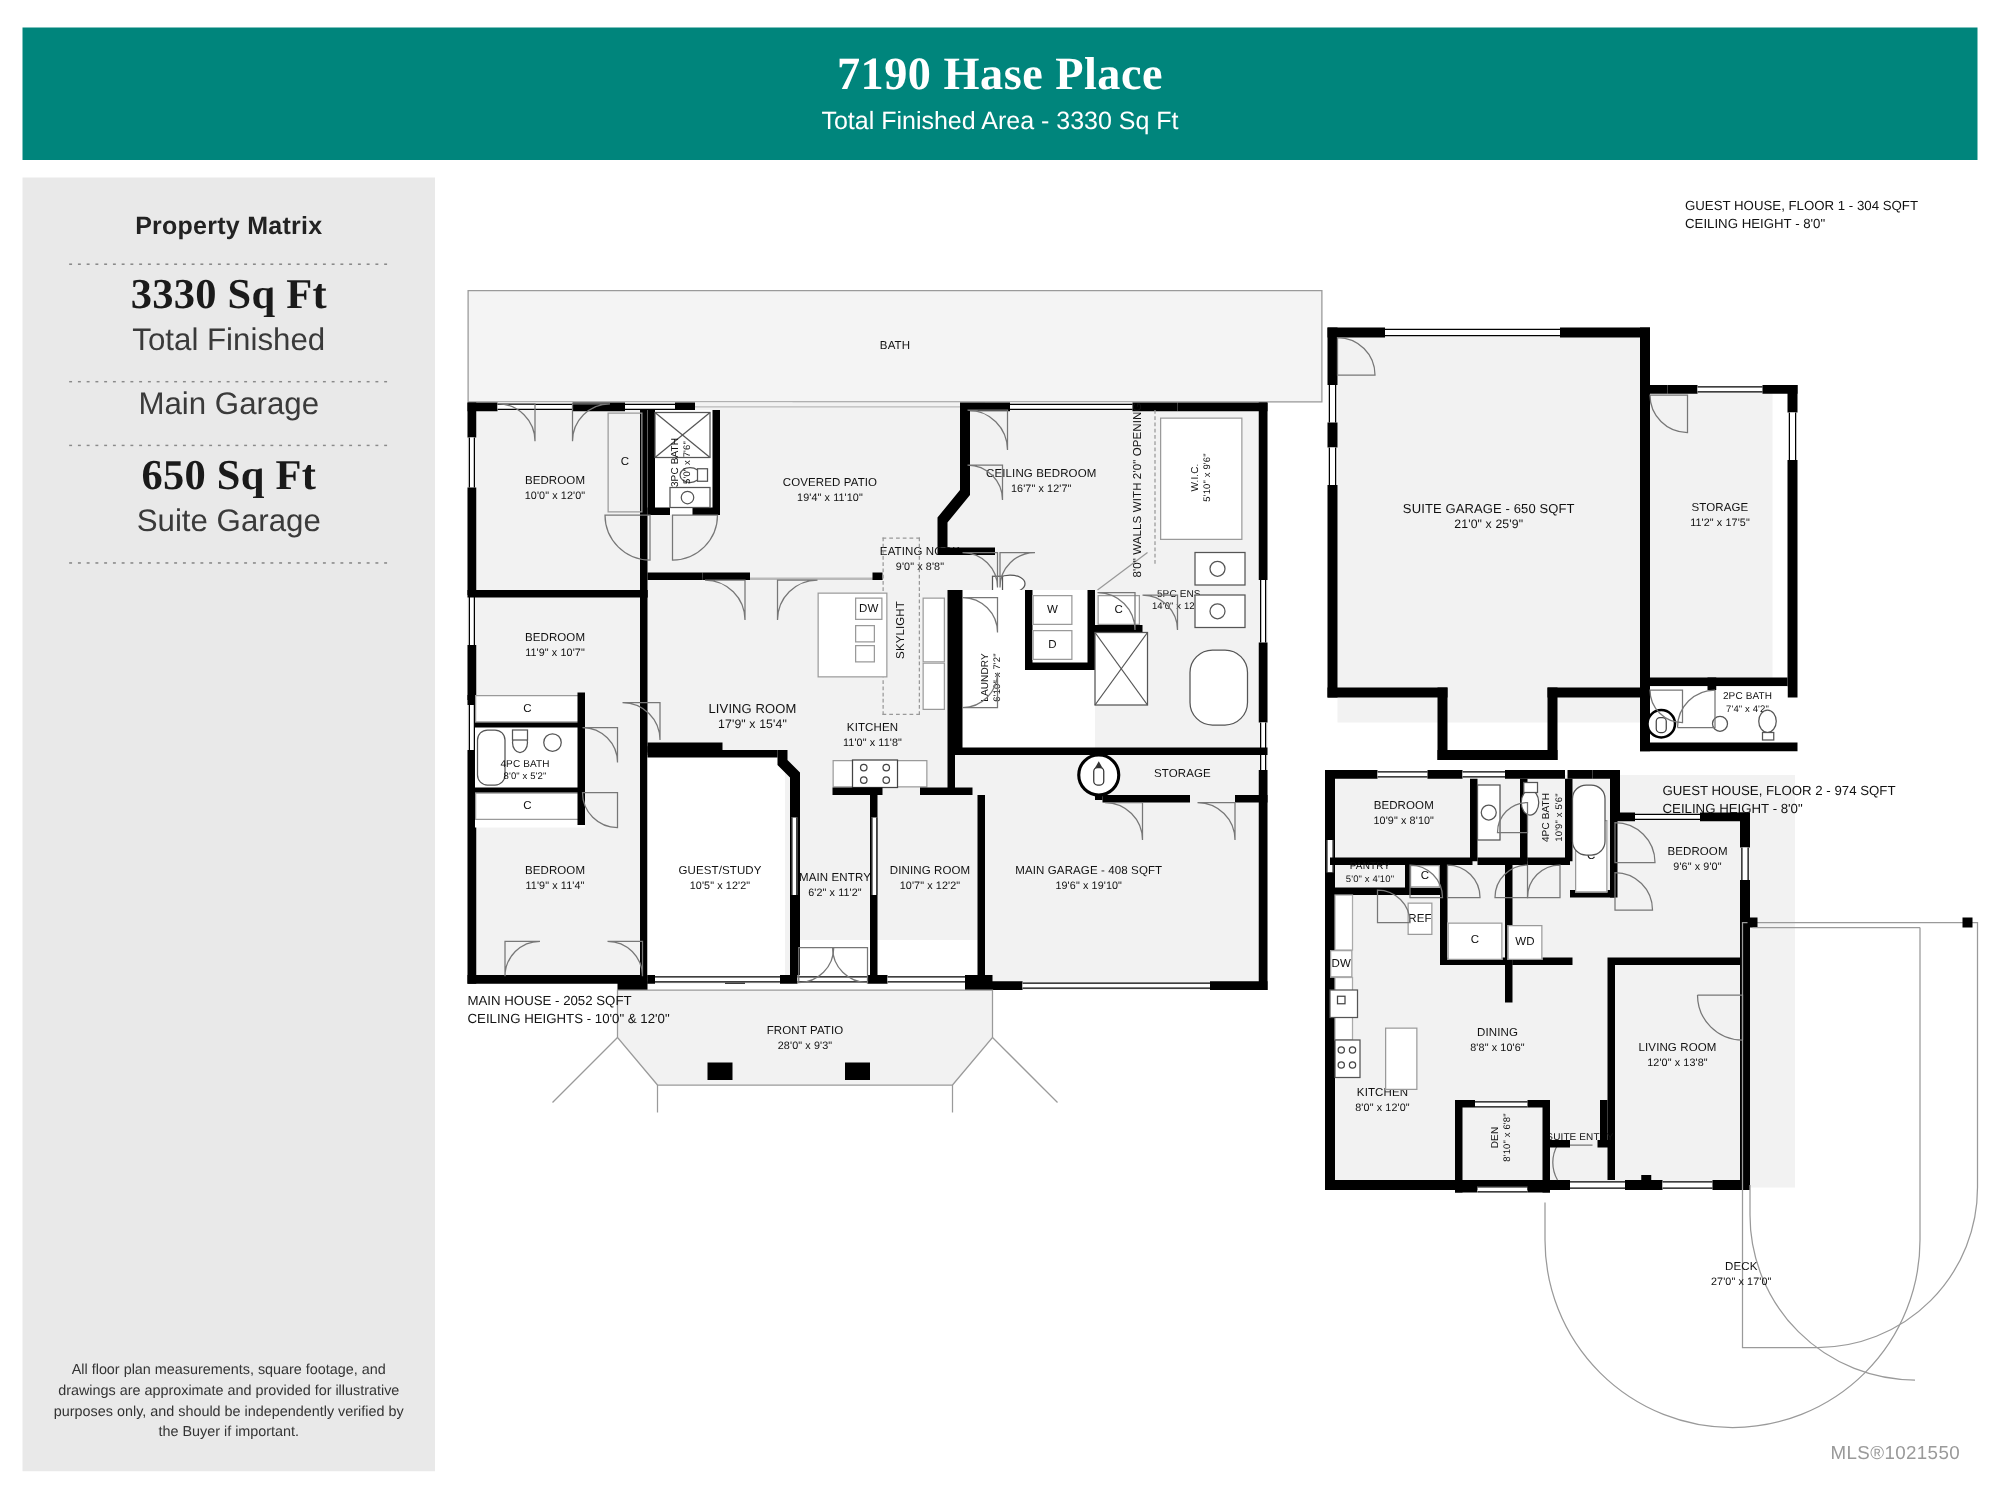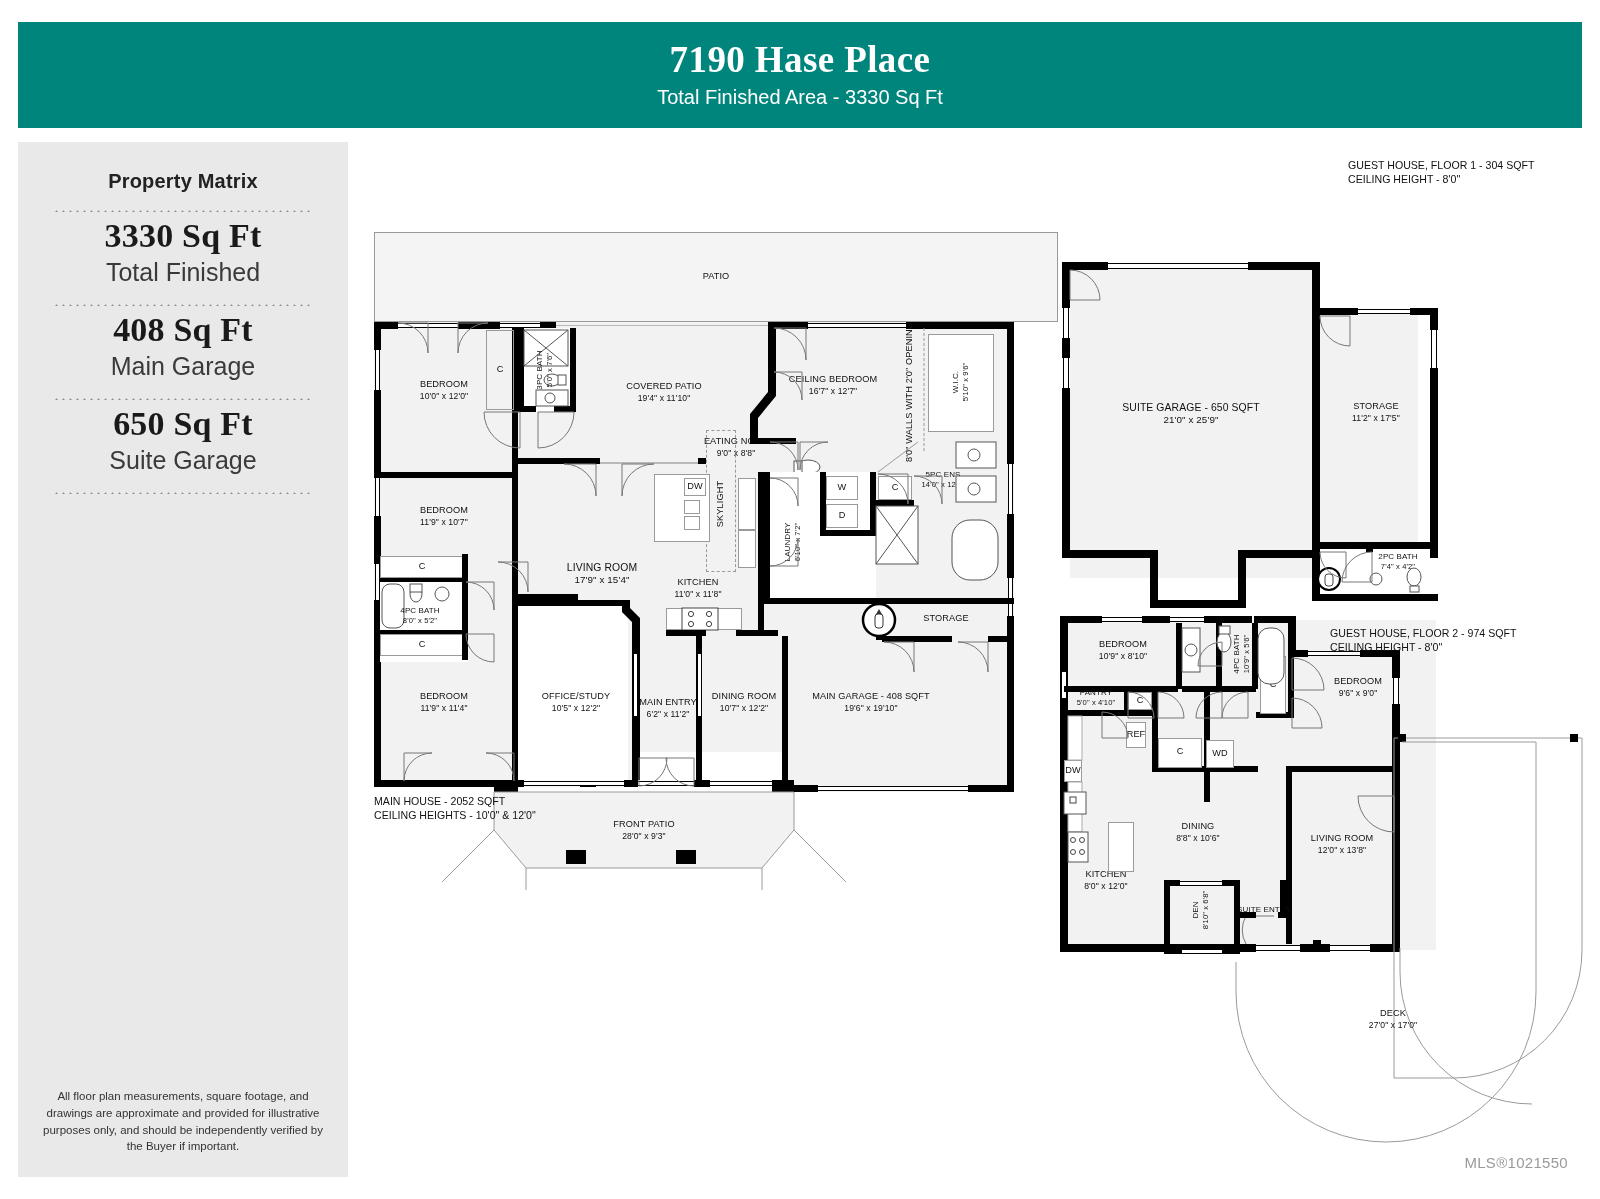--- a/index.html
+++ b/index.html
@@ -108,41 +108,40 @@
     <div class="matrix-title">Property Matrix</div>
     <div class="dots"></div>
 
     <div class="stat">
       <div class="stat-value">3330 Sq Ft</div>
       <div class="stat-label">Total Finished</div>
     </div>
     <div class="dots"></div>
 
     <div class="stat">
-      <div class="stat-value">408 Sq Ft</div>
       <div class="stat-label">Main Garage</div>
     </div>
     <div class="dots"></div>
 
     <div class="stat">
       <div class="stat-value">650 Sq Ft</div>
       <div class="stat-label">Suite Garage</div>
     </div>
     <div class="dots"></div>
 
     <div class="disclaimer">All floor plan measurements, square footage, and drawings are approximate and provided for illustrative purposes only, and should be independently verified by the Buyer if important.</div>
   </div>
 
   <div class="plan-area">
 
     <div>
 
       <div class="outline" style="left:16px;top:90px;width:684px;height:90px;background:#f4f4f4;"></div>
       <div class="lbl ctr" style="left:358px;top:135px;">
-        <span class="n">PATIO</span>
+        <span class="n">BATH</span>
       </div>
 
       <div class="fill" style="left:16px;top:180px;width:640px;height:430px;"></div>
       <div class="fill" style="left:16px;top:180px;width:260px;height:465px;"></div>
       <div class="fill" style="left:430px;top:180px;width:226px;height:470px;"></div>
 
       <div class="wall" style="left:16px;top:180px;width:24px;height:7px;"></div>
       <div class="win" style="left:40px;top:181px;width:60px;height:5px;"></div>
       <div class="wall" style="left:100px;top:180px;width:22px;height:7px;"></div>
       <div class="wall" style="left:122px;top:180px;width:20px;height:7px;"></div>
@@ -390,21 +389,21 @@
       </div>
       <div class="wall" style="left:424px;top:494px;width:6px;height:156px;"></div>
 
       <div class="fillw" style="left:160px;top:462px;width:110px;height:182px;"></div>
       <div class="wall" style="left:160px;top:458px;width:104px;height:6px;"></div>
       <svg class="doors" width="700" height="700">
         <polygon points="264,458 264,470 274,480 274,510 282,510 282,476 272,466 272,458" fill="#000"></polygon>
       </svg>
       <div class="wall" style="left:274px;top:510px;width:8px;height:128px;"></div>
       <div class="lbl ctr" style="left:218px;top:560px;">
-        <span class="n">OFFICE/STUDY</span>
+        <span class="n">GUEST/STUDY</span>
         <span class="d">10'5" x 12'2"</span>
       </div>
       <div class="winv" style="left:275px;top:512px;width:5px;height:62px;"></div>
 
       <div class="lbl ctr" style="left:310px;top:566px;">
         <span class="n">MAIN ENTRY</span>
         <span class="d">6'2" x 11'2"</span>
       </div>
       <div class="wall" style="left:338px;top:494px;width:6px;height:144px;"></div>
       <div class="winv" style="left:339px;top:512px;width:5px;height:62px;"></div>

